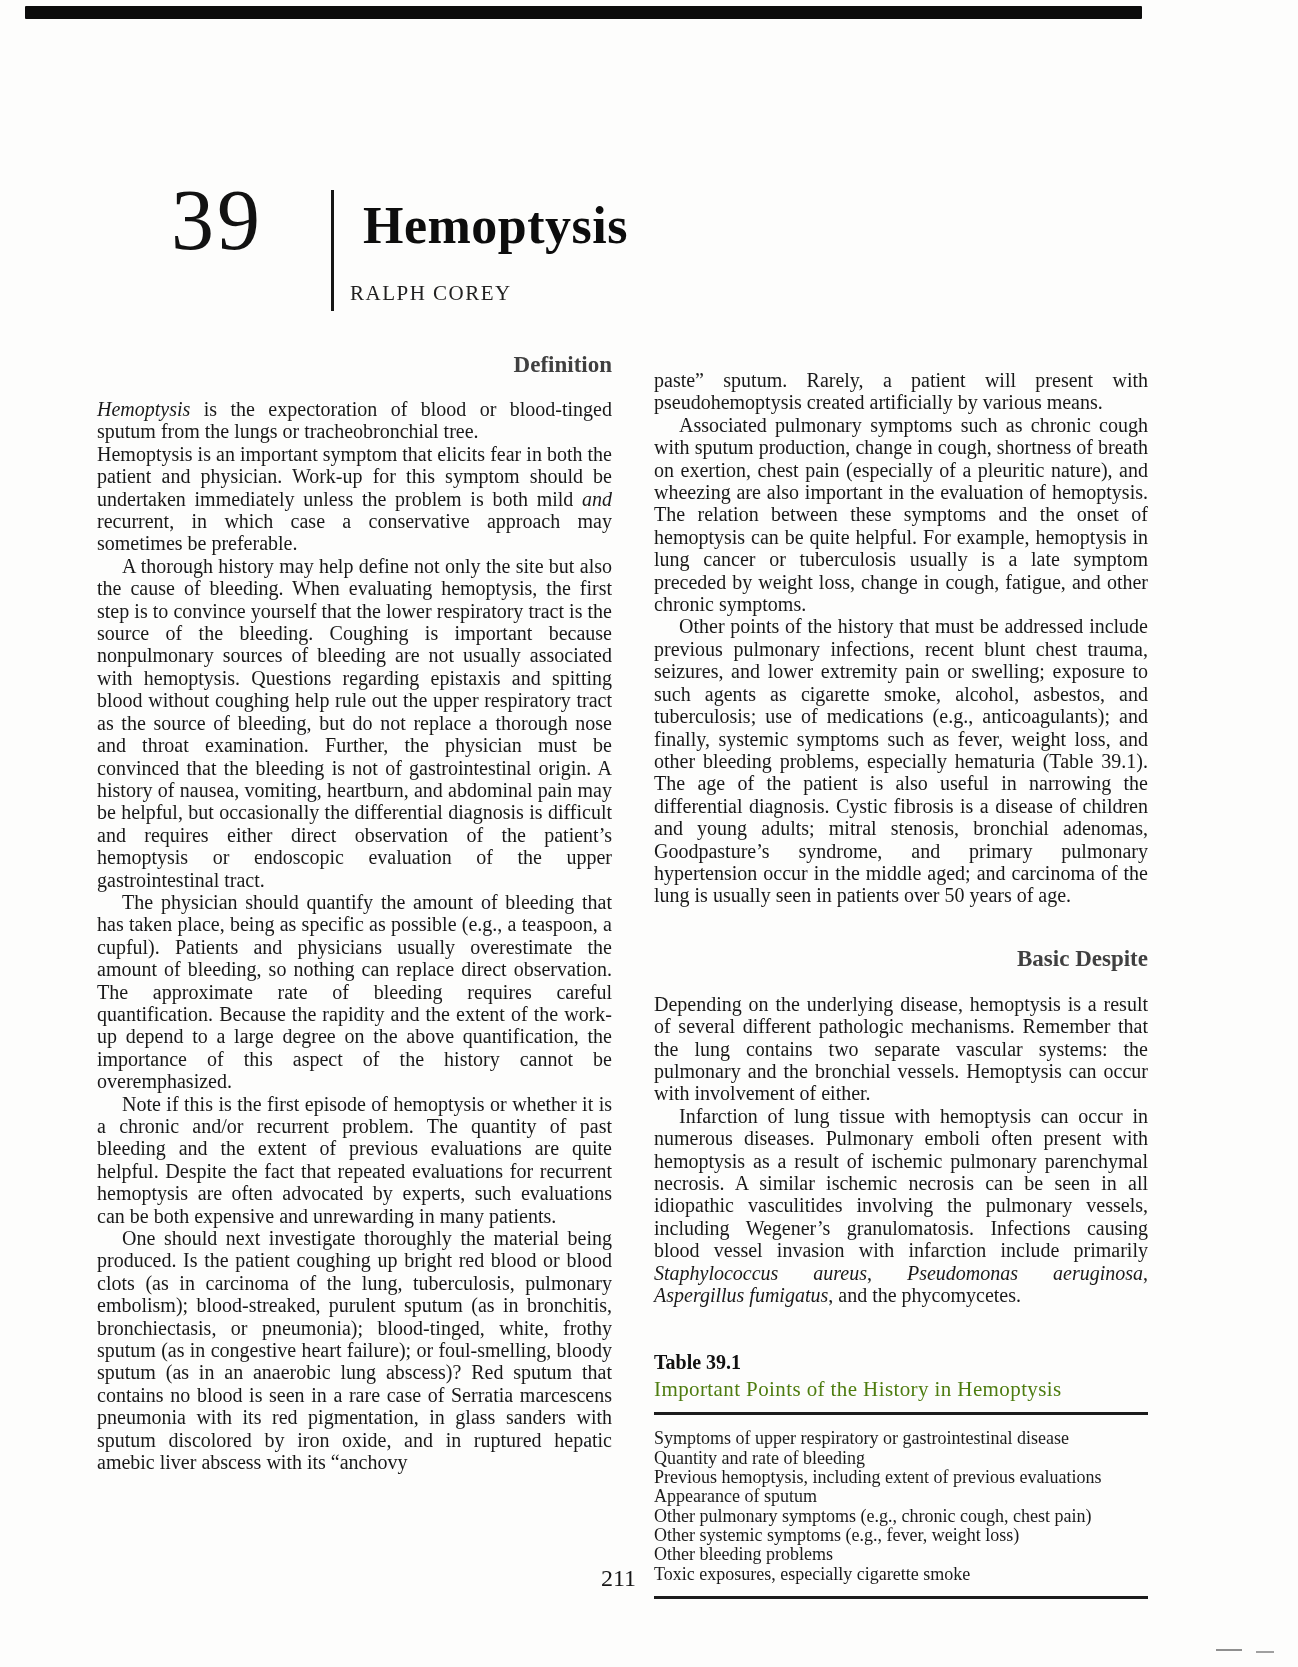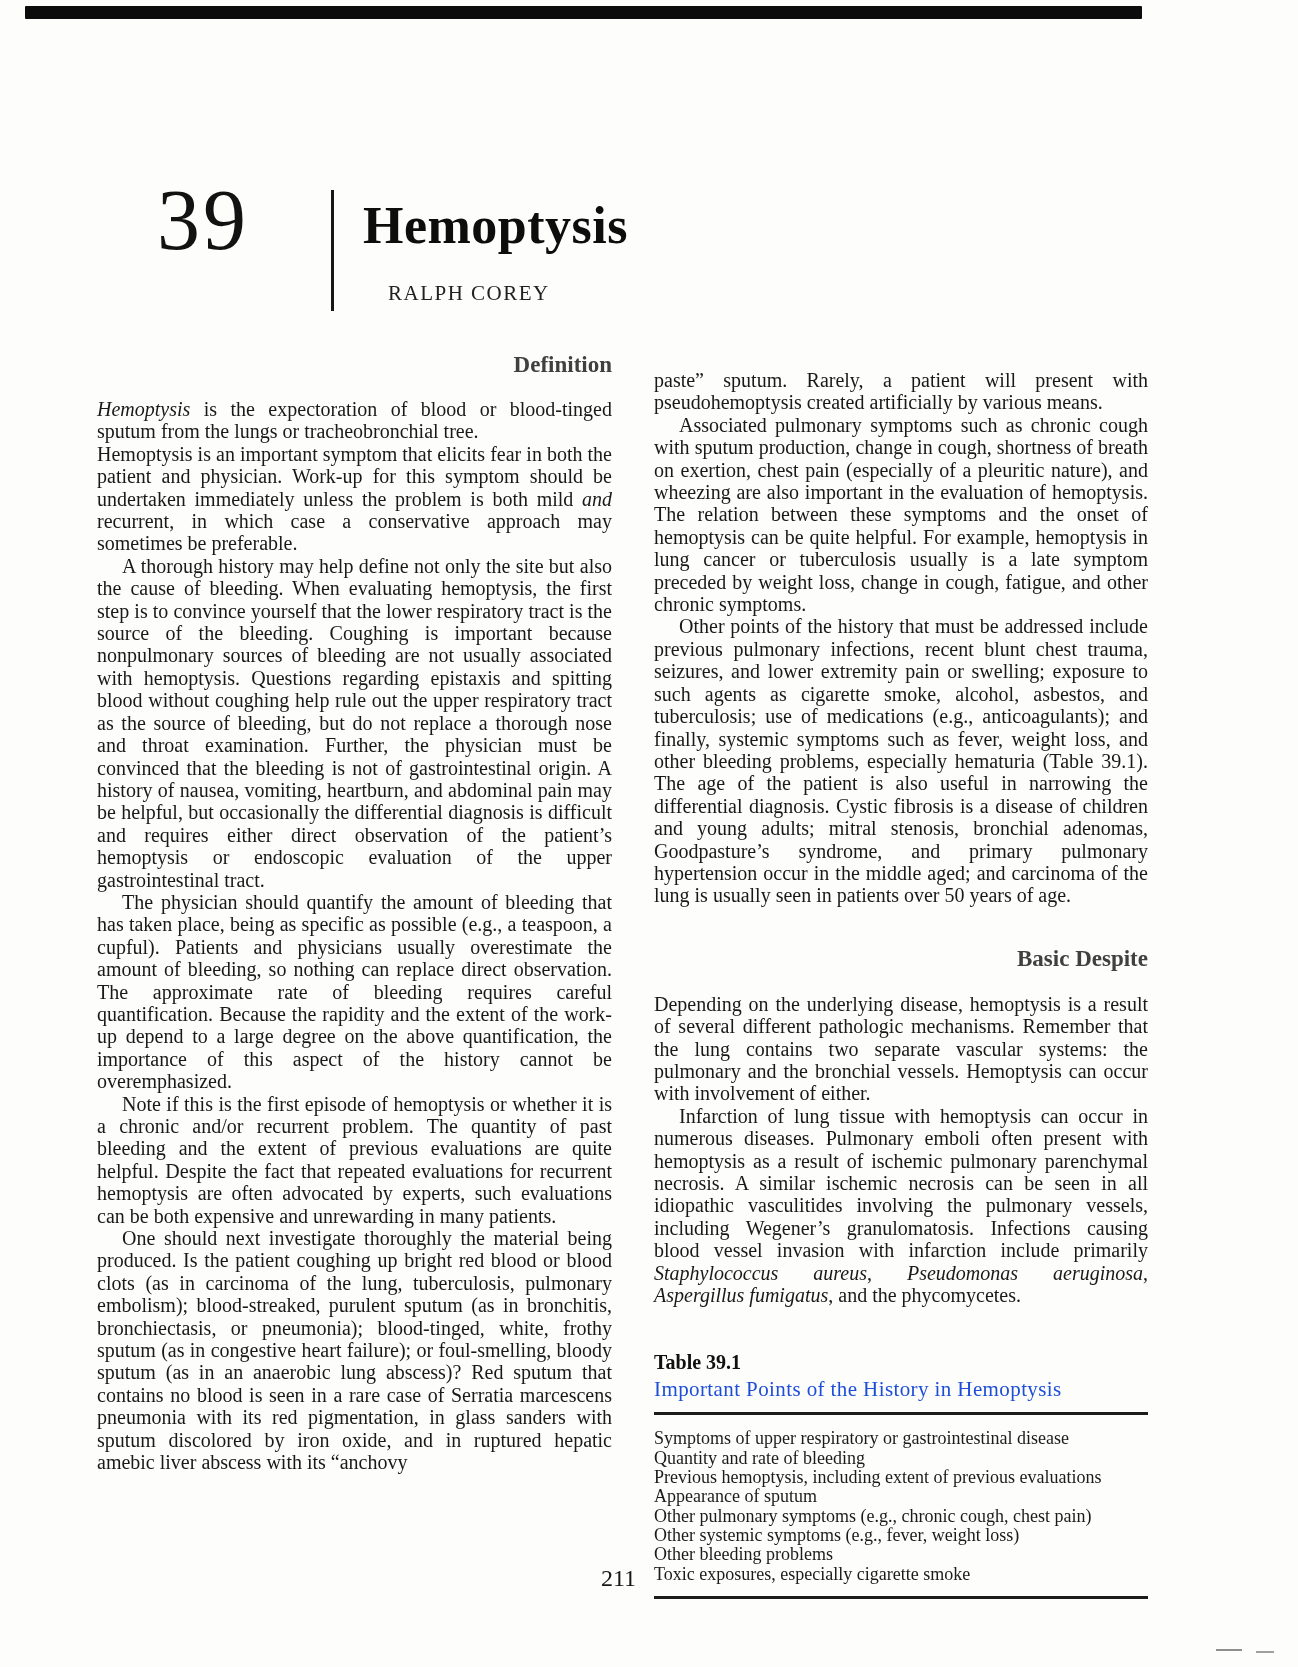--- a/index.html
+++ b/index.html
@@ -26,42 +26,42 @@
     background: #0c0c0c;
     border-radius: 1px;
   }
   .dash { position: absolute; height: 2px; background: #8f8f8f; }
   .dash-1 { left: 1216px; top: 1649px; width: 26px; }
   .dash-2 { left: 1256px; top: 1651px; width: 18px; background: #a0a0a0; }
 
   
   .chapter-number {
     position: absolute;
-    left: 157px; top: 172px;
+    left: 171px; top: 172px;
     font-size: 86px; line-height: 96px;
     color: #121212;
     letter-spacing: 3px;
   }
   .chapter-rule {
     position: absolute;
     left: 331px; top: 190px;
     width: 3px; height: 121px;
     background: #161616;
   }
   .chapter-title {
     position: absolute;
     left: 363px; top: 196px;
     font-size: 52px; line-height: 60px;
     font-weight: 700;
     color: #0d0d0d;
     letter-spacing: 0.5px;
   }
   .chapter-author {
     position: absolute;
-    left: 388px; top: 281px;
+    left: 350px; top: 281px;
     font-size: 21px; line-height: 24px;
     letter-spacing: 1.5px;
     color: #212121;
   }
 
   
   .col {
     position: absolute;
     top: 345px;
     font-size: 20px;
@@ -88,21 +88,21 @@
   .body-para.indent { text-indent: 25px; }
   .ital { font-style: italic; }
 
   
   .table-block { margin-top: 44px; text-align: left; }
   .table-label {
     font-size: 20px; line-height: 24px; font-weight: 700; color: #101010;
   }
   .table-title {
     font-size: 21px; line-height: 26px; margin-top: 2px;
-    letter-spacing: 0.4px; color: #1d4ed8;
+    letter-spacing: 0.4px; color: #4d7c0f;
   }
   .table-rule { height: 3px; background: #1c1c1c; }
   .table-rule.top { margin-top: 10px; }
   .table-rule.bottom { margin-top: 12px; }
   .table-rows { margin-top: 14px; }
   .table-row {
     font-size: 18px;
     line-height: 19.3px;
     white-space: nowrap;
     color: #1b1b1b;

